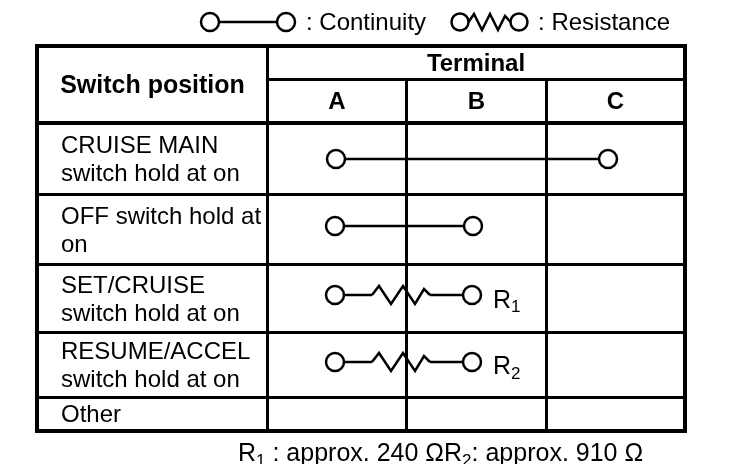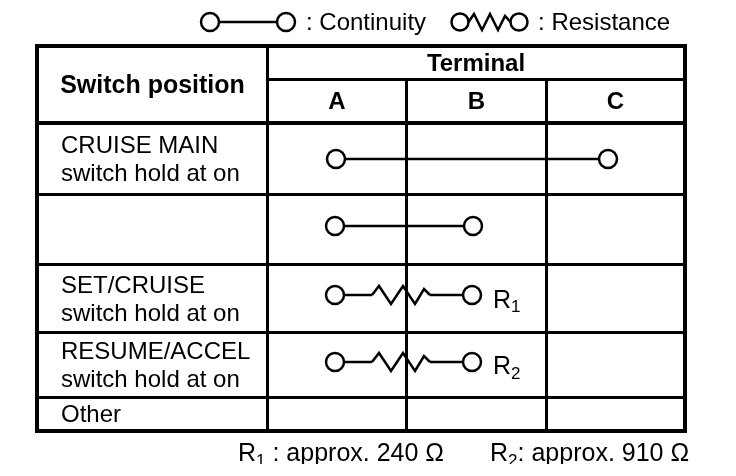--- a/index.html
+++ b/index.html
@@ -48,21 +48,21 @@
   .symcell { position:absolute; left:230px; width:414px; }
   .symcell svg { position:absolute; left:0; top:0; }
   .rlabel {
     position:absolute; left:224px; top:50%; transform:translateY(-50%);
     font-size:25px;
   }
   sub { font-size:0.68em; vertical-align:baseline; position:relative; bottom:-0.28em; }
   
   .footer {
     position:absolute; left:238px; top:438px;
-    display:flex; gap:46px; font-size:25px; white-space:pre;
+    display:flex; font-size:25px; white-space:pre;
   }
   .stroke { stroke:#000; fill:none; stroke-width:2.5; }
   .node   { stroke:#000; fill:#fff; stroke-width:2.5; }
 </style>
 </head>
 <body>
 
 <div class="page">
 
   <div class="legend">
@@ -104,20 +104,24 @@
       <div>switch hold at on</div>
     </div>
     <div class="symcell r0">
       <svg width="414" height="68" viewBox="0 0 414 68">
         <line class="stroke" x1="76" y1="34" x2="330" y2="34"></line>
         <circle class="node" cx="67" cy="34" r="9"></circle>
         <circle class="node" cx="339" cy="34" r="9"></circle>
       </svg>
     </div>
 
+    <div class="rowlabel r1">
+      <div>OFF switch hold at</div>
+      <div>on</div>
+    </div>
     <div class="symcell r1">
       <svg width="414" height="67" viewBox="0 0 414 67">
         <line class="stroke" x1="75" y1="30" x2="195" y2="30"></line>
         <circle class="node" cx="66" cy="30" r="9"></circle>
         <circle class="node" cx="204" cy="30" r="9"></circle>
       </svg>
     </div>
 
     <div class="rowlabel r2">
       <div>SET/CRUISE</div>

